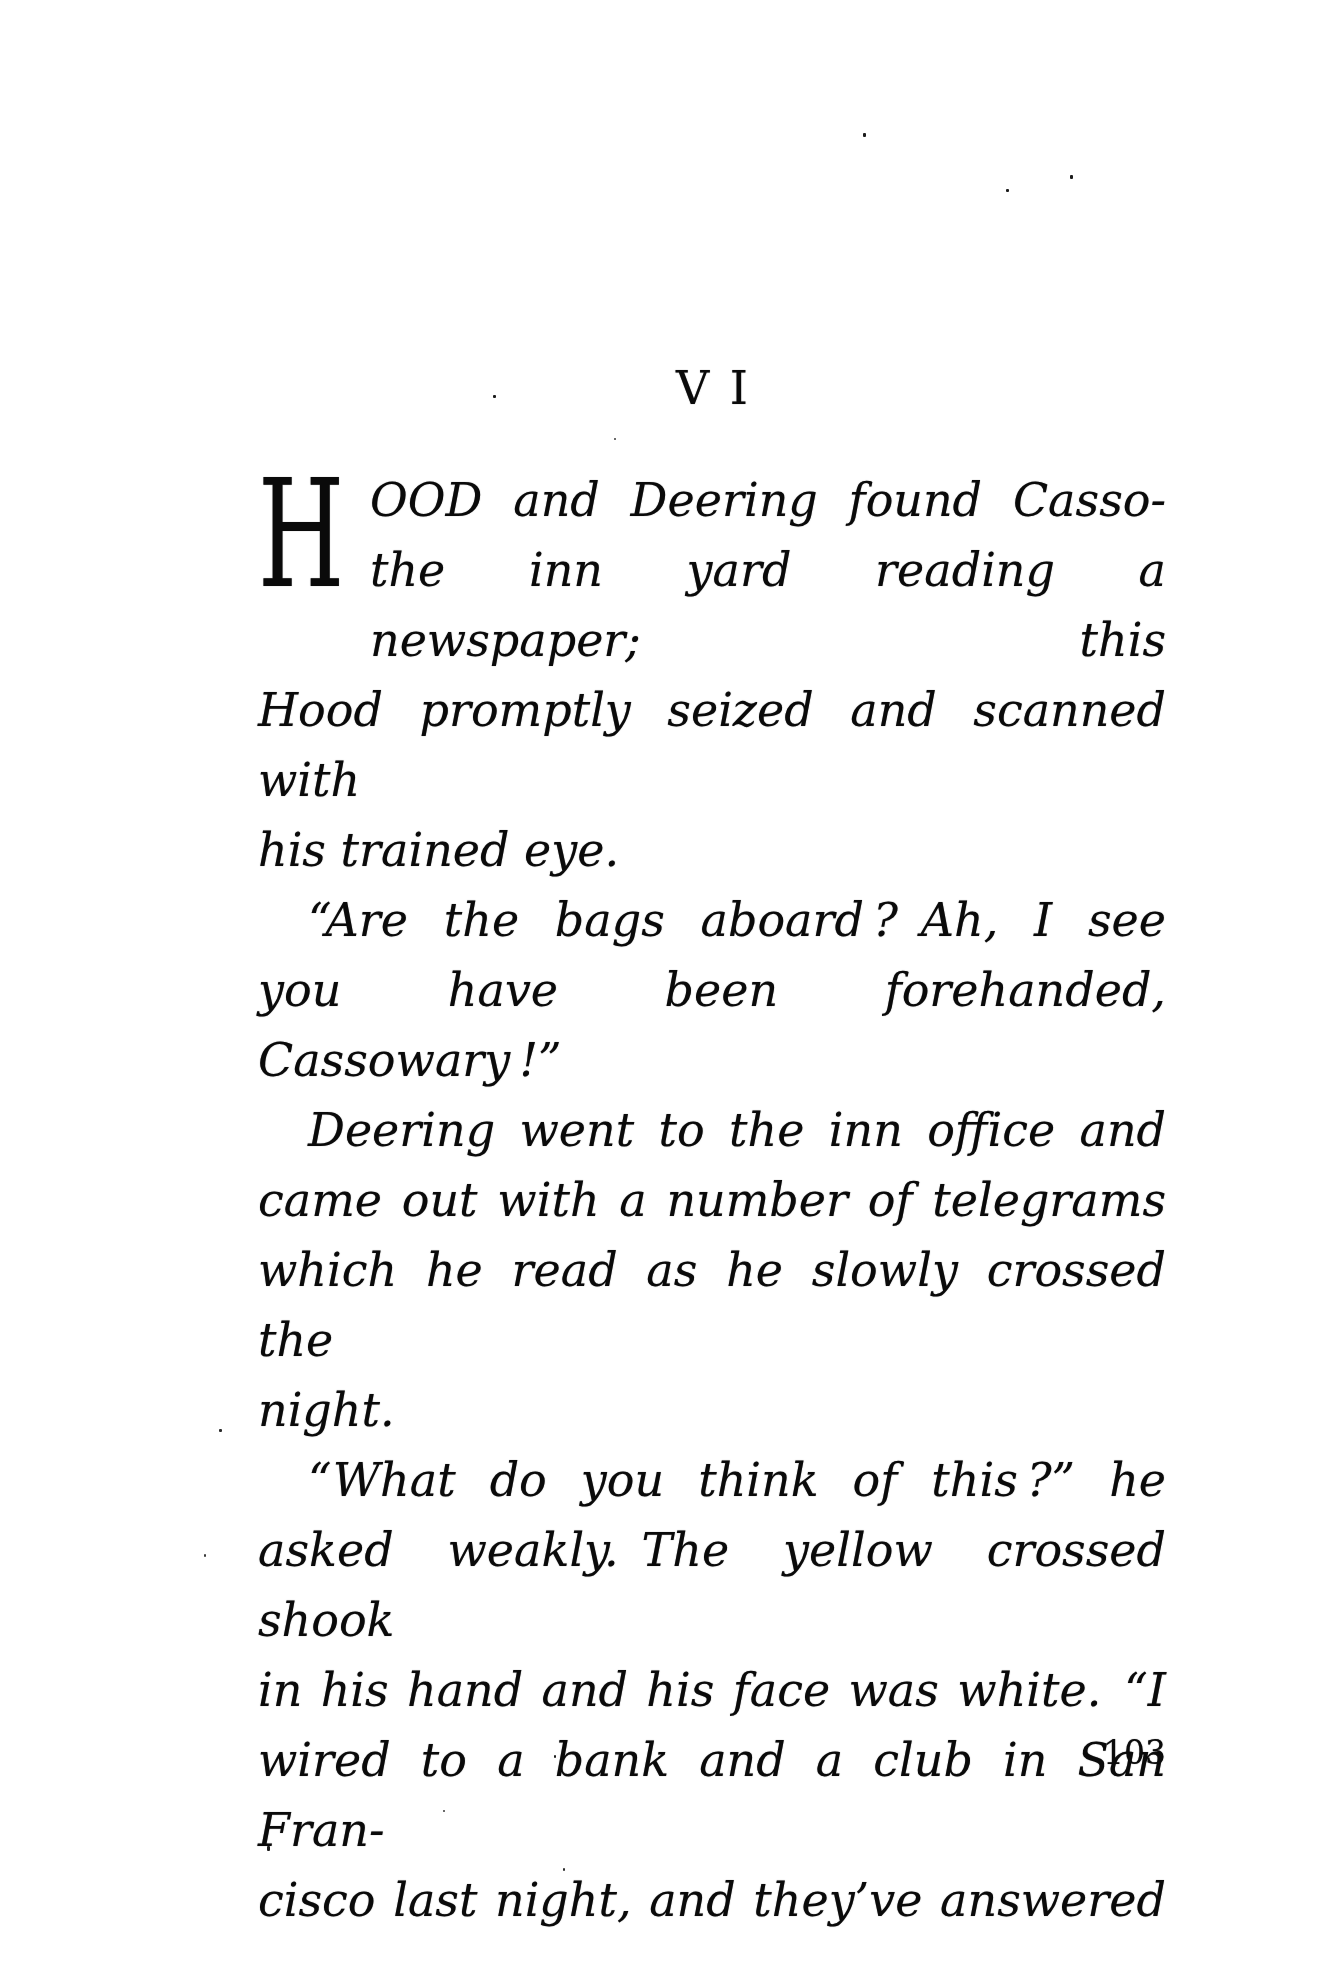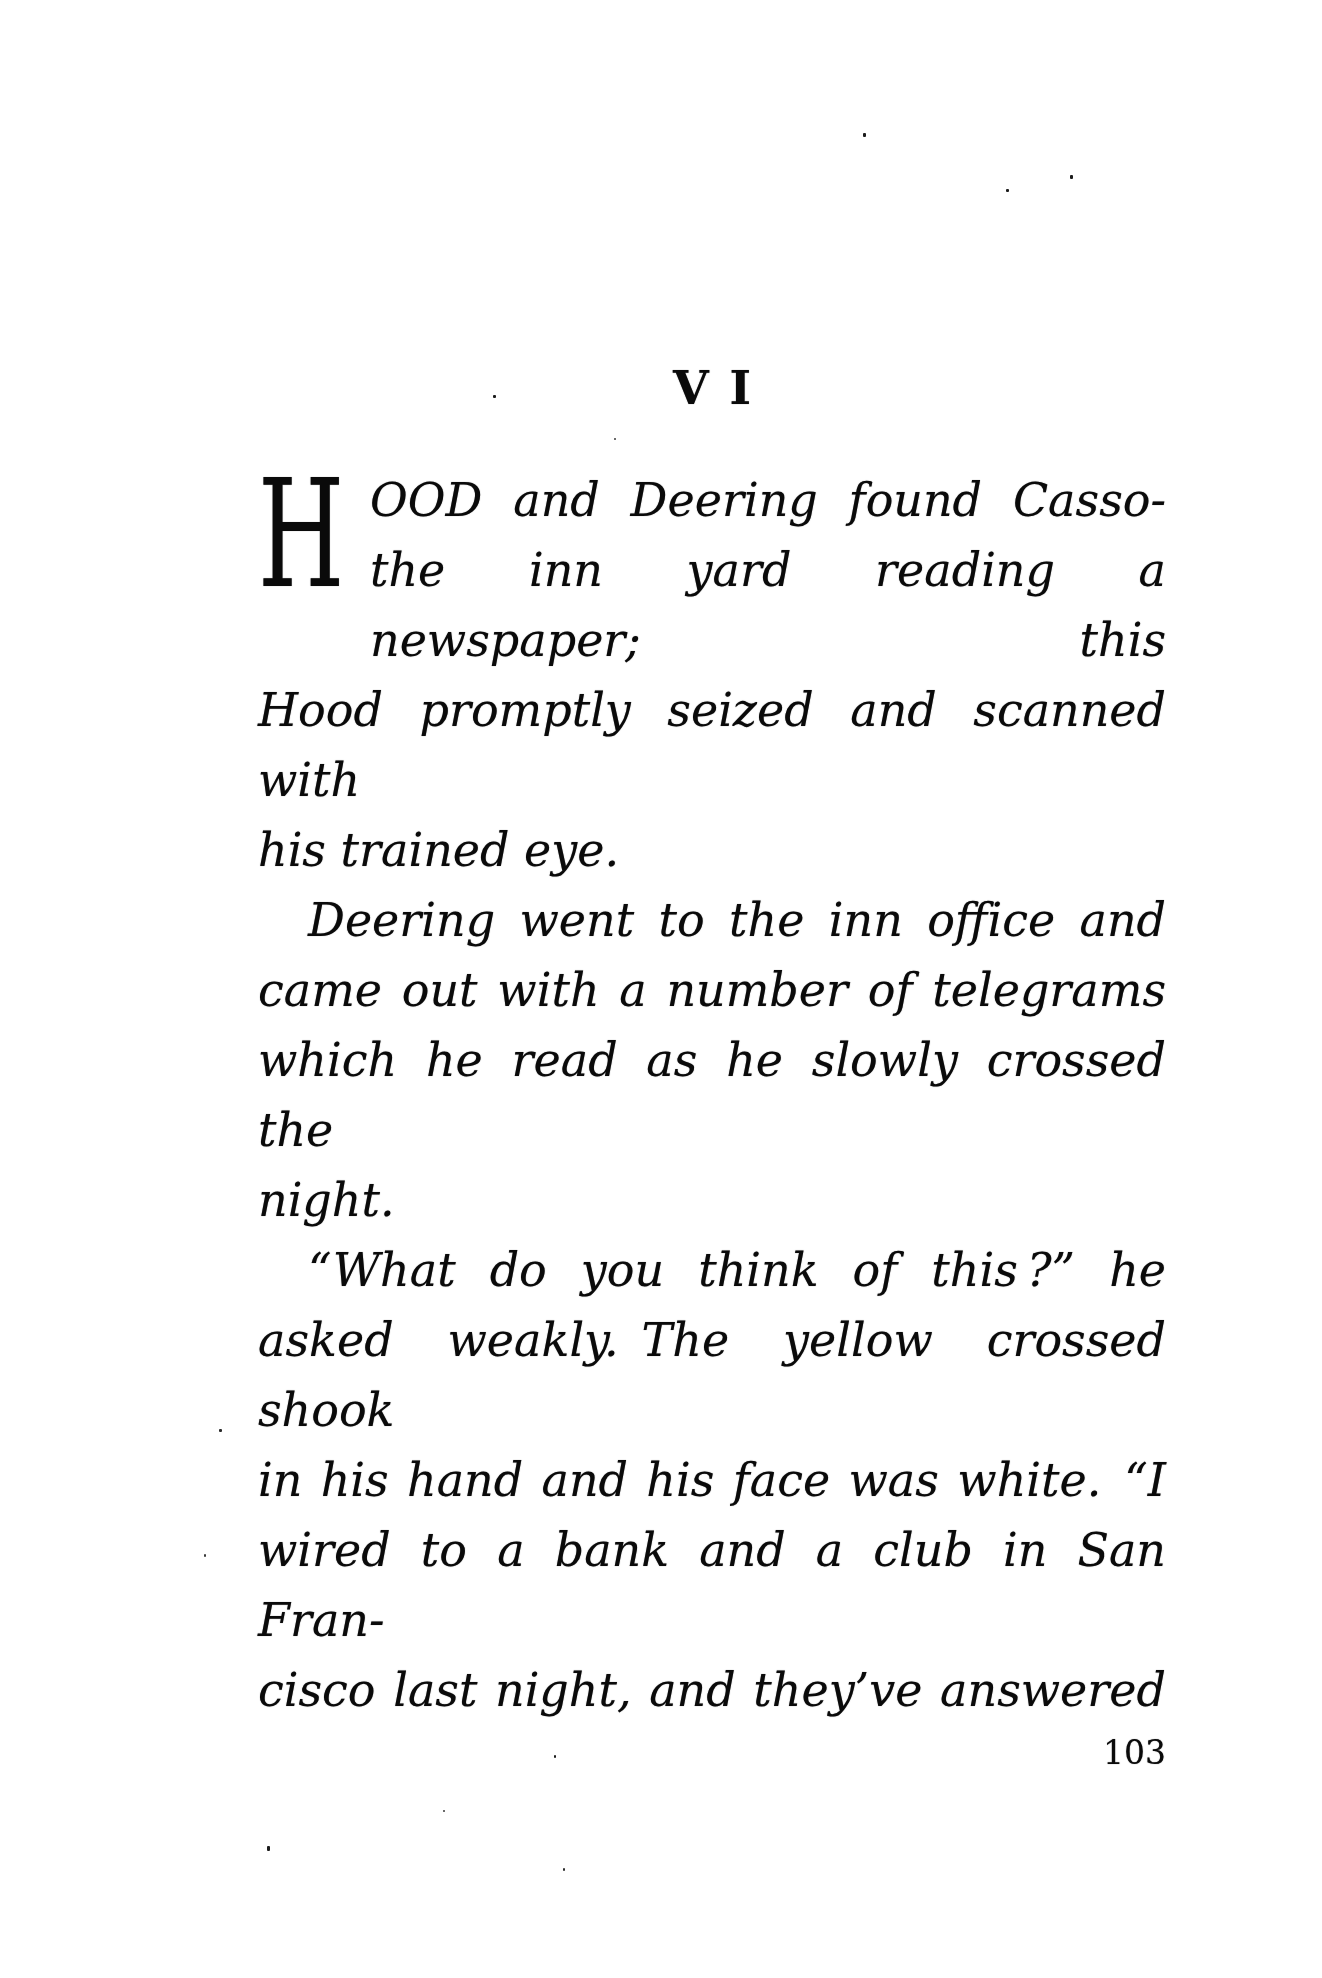--- a/index.html
+++ b/index.html
@@ -17,21 +17,21 @@
     font-family: "DejaVu Serif", "Liberation Serif", serif;
     color: #0a0a0a;
   }
   .heading {
     position: absolute;
     left: 258px;
     top: 360px;
     width: 908px;
     text-align: center;
     font-size: 46px;
-    font-weight: bold;
+    font-weight: normal;
     letter-spacing: 0.45em;
     text-indent: 0.45em;
     line-height: 56px;
     text-shadow: 0 0 1px rgba(0,0,0,0.55);
   }
   .textblock {
     position: absolute;
     left: 258px;
     top: 465px;
     width: 908px;
@@ -98,20 +98,24 @@
   <div class="textblock">
 
     <div class="para">
       <span class="dropcap">H</span>
       <div class="line j">OOD and Deering found Casso-</div>
       <div class="line j">the inn yard reading a newspaper; this</div>
       <div class="line j">Hood promptly seized and scanned with</div>
       <div class="line">his trained eye.</div>
     </div>
 
+    <div class="para">
+      <div class="line j ind">“Are the bags aboard ? Ah, I see</div>
+      <div class="line j">you have been forehanded, Cassowary !”</div>
+    </div>
 
     <div class="para">
       <div class="line j ind">Deering went to the inn office and</div>
       <div class="line j">came out with a number of telegrams</div>
       <div class="line j">which he read as he slowly crossed the</div>
       <div class="line">night.</div>
     </div>
 
     <div class="para">
       <div class="line j ind">“What do you think of this ?” he</div>

